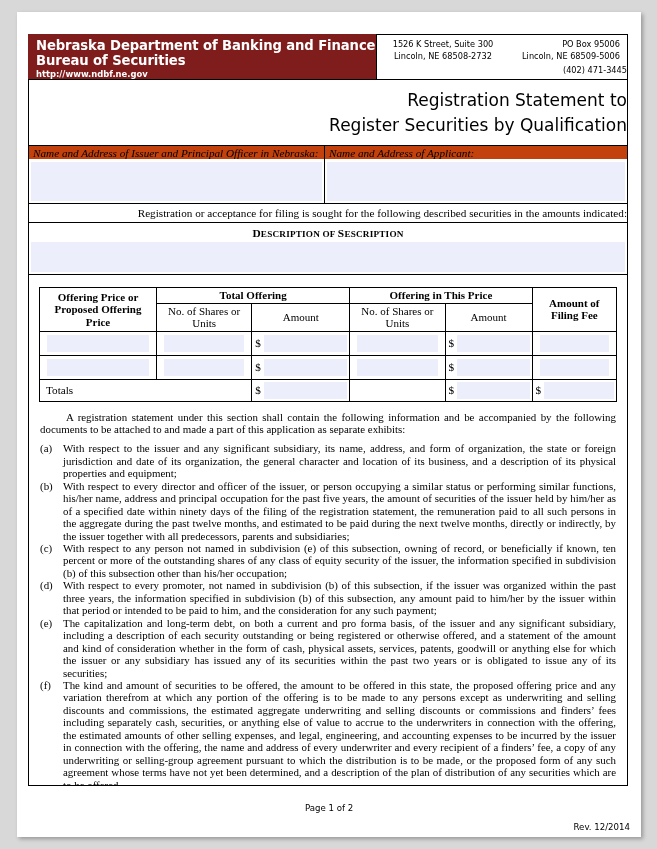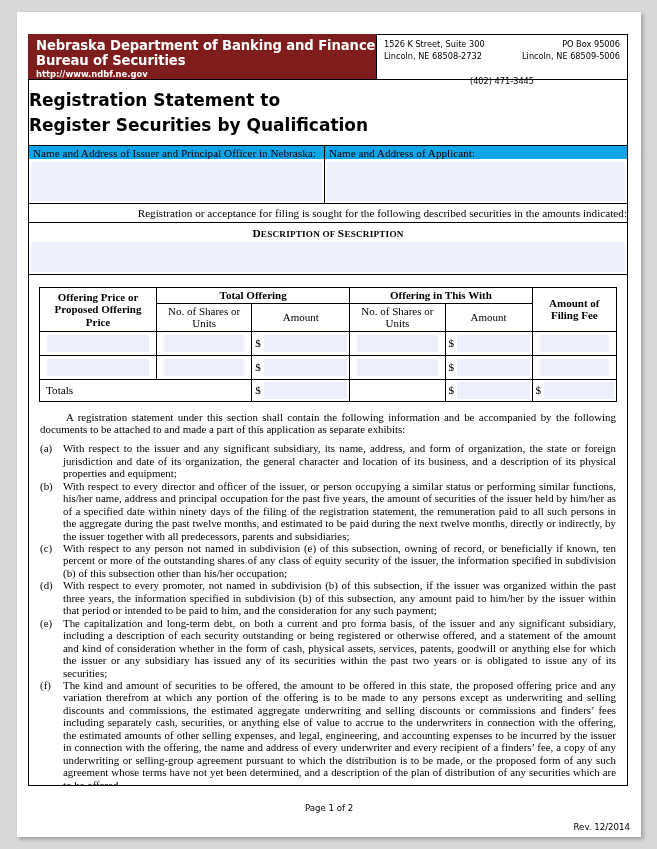--- a/index.html
+++ b/index.html
@@ -64,40 +64,40 @@
     box-sizing: border-box;
     font-family: "DejaVu Sans", sans-serif;
     font-size: 8.2px;
     color: #000000;
     padding-top: 4px;
   }
   .addr-cols {
     display: flex;
     padding: 0 7px;
   }
-  .addr-left { flex: 1; text-align: left; line-height: 11.5px; }
+  .addr-left { flex: 1; text-align: center; line-height: 11.5px; }
   .addr-right { flex: 1; text-align: right; line-height: 11.5px; }
-  .addr-phone { text-align: center; line-height: 11.5px; margin-top: 14px; }
+  .addr-phone { text-align: right; line-height: 11.5px; margin-top: 3px; }
 
   
   .doc-body {
     position: absolute;
     left: 11px;
     top: 67px;
     width: 600px;
     height: 707px;
     border: 1.5px solid #000000;
     box-sizing: border-box;
     overflow: hidden;
   }
 
   .title-block {
-    text-align: left;
-    font-family: "DejaVu Sans", sans-serif;
-    font-weight: bold;
+    text-align: right;
+    font-family: "DejaVu Sans", sans-serif;
+    font-weight: normal;
     font-size: 17px;
     line-height: 25px;
     padding: 8px 0 7px 0;
   }
 
   
   .party-row {
     display: flex;
     border-top: 1px solid #000000;
     border-bottom: 1.2px solid #000000;
@@ -105,23 +105,24 @@
   }
   .party-cell {
     box-sizing: border-box;
     position: relative;
   }
   .party-cell.left { width: 296px; border-right: 1px solid #000000; }
   .party-cell.right { flex: 1; }
   .party-label {
     font-size: 11.2px;
     padding: 1px 0 0 4px;
-    background: #0ea5e9;
+    background: #c2410c;
     position: relative;
     z-index: 2;
+    font-style: italic;
   }
   .party-fill {
     position: absolute;
     left: 2px; right: 2px; top: 16px; bottom: 2px;
     background: #edeefb;
   }
 
   .sought-line {
     text-align: right;
     font-size: 11.2px;
@@ -288,21 +289,21 @@
           <col style="width:17.5%">
           <col style="width:18%">
           <col style="width:17.5%">
           <col style="width:16%">
           <col style="width:15.5%">
         </colgroup>
         <tbody>
             <tr>
           <th rowspan="2">Offering Price or Proposed Offering Price</th>
           <th colspan="2">Total Offering</th>
-          <th colspan="2">Offering in This With</th>
+          <th colspan="2">Offering in This Price</th>
           <th rowspan="2">Amount of Filing Fee</th>
         </tr>
         <tr>
           <th class="sub">No. of Shares or Units</th>
           <th class="sub">Amount</th>
           <th class="sub">No. of Shares or Units</th>
           <th class="sub">Amount</th>
         </tr>
 
         <tr>

